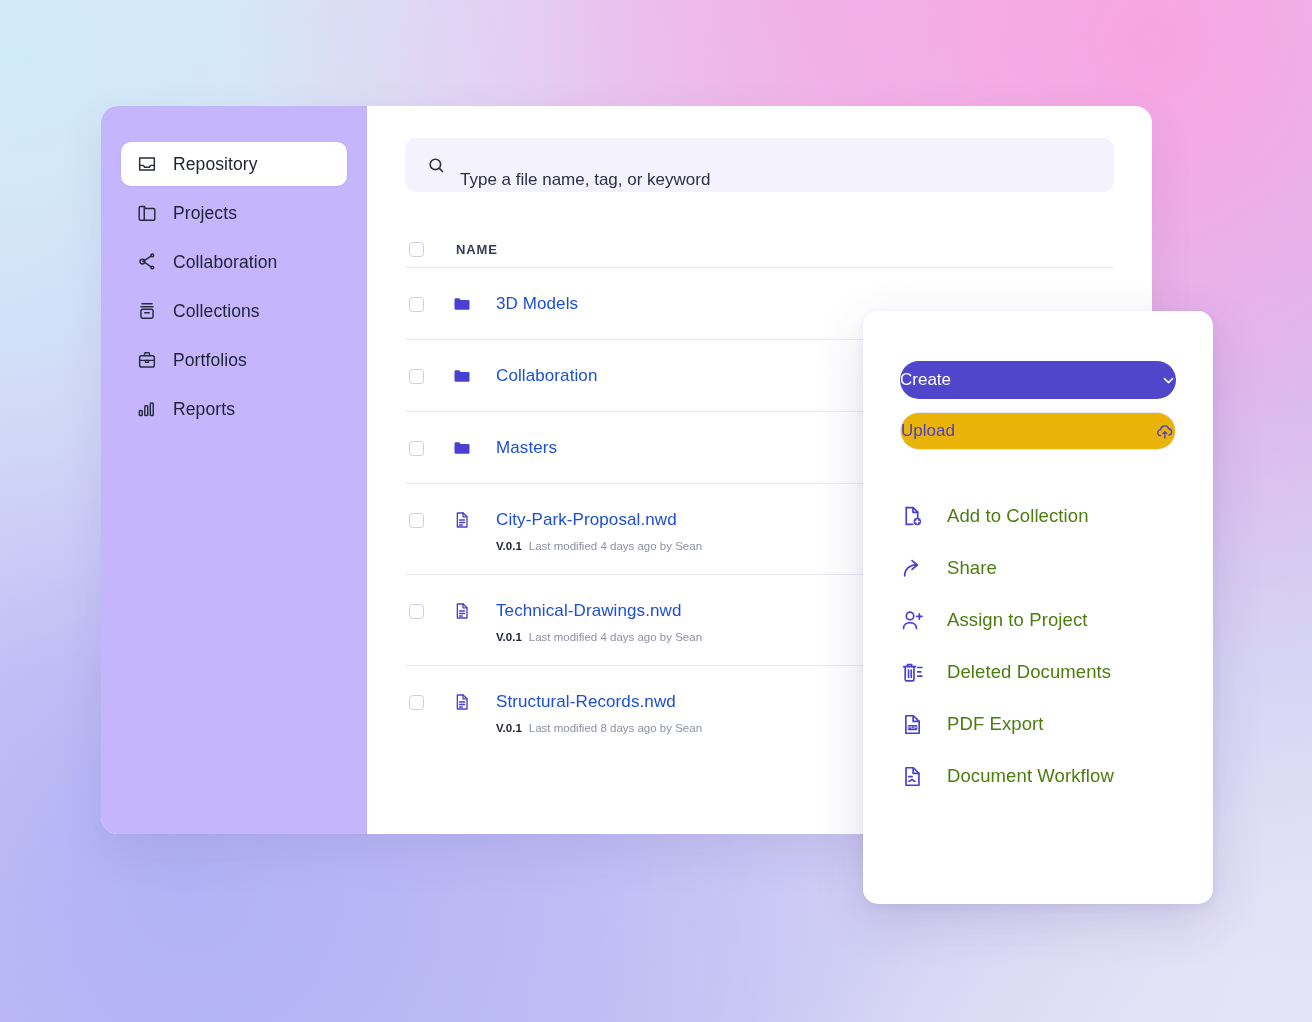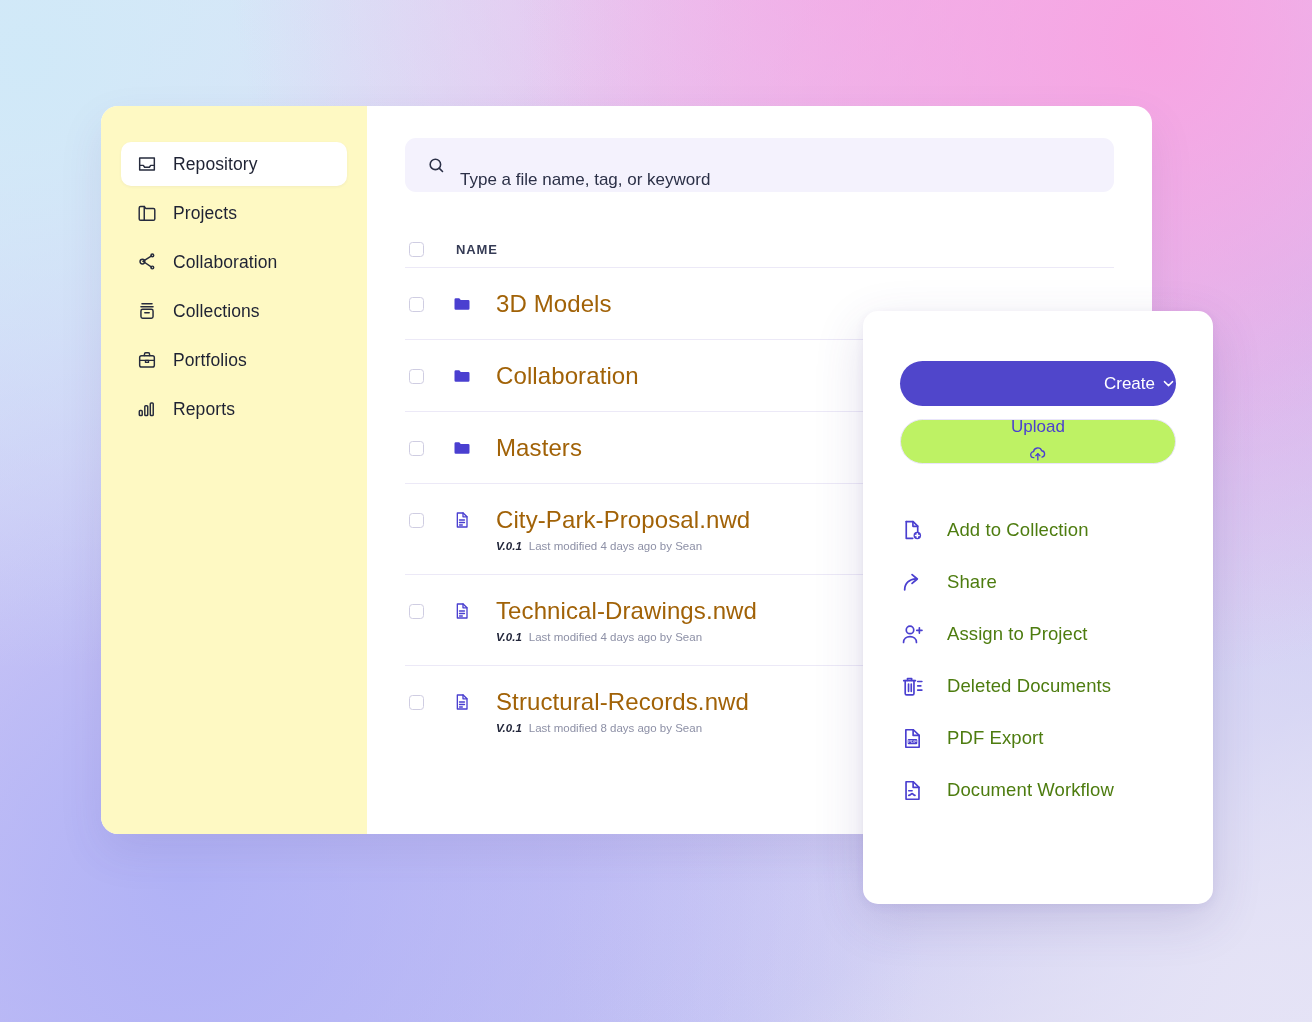--- a/index.html
+++ b/index.html
@@ -35,21 +35,21 @@
     background: #ffffff;
     border-radius: 17px;
     overflow: hidden;
     box-shadow: 0 18px 44px rgba(76,60,140,0.10);
     display: flex;
   }
 
   
   .sidebar {
     width: 266px;
-    background: #fef9c3;
+    background: #c4b5fd;
     padding: 36px 20px 0 20px;
     flex: 0 0 266px;
   }
   .nav-item {
     display: flex;
     align-items: center;
     gap: 15px;
     height: 44px;
     padding: 0 15px;
     border-radius: 10px;
@@ -129,72 +129,70 @@
   .row .cbx { margin-top: 4px; }
   .row-ico {
     width: 20px; height: 20px;
     flex: 0 0 20px;
     margin-left: 28px;
     margin-top: 1px;
     display: flex; align-items: center; justify-content: center;
   }
   .row-body { margin-left: 24px; padding-bottom: 22px; }
   .row-title {
-    font-size: 24px;
-    color: #a16207;
+    font-size: 17px;
+    color: #1d4ed8;
     letter-spacing: .1px;
     line-height: 22px;
   }
   .row-meta {
     margin-top: 9px;
     font-size: 11.5px;
     color: #8d90a6;
     display: flex;
     gap: 7px;
     align-items: baseline;
   }
   .row-meta .ver {
     color: #22263a;
     font-weight: 700;
-    font-style: italic;
   }
 
   
   .panel {
     position: absolute;
     left: 863px; top: 311px;
     width: 350px; height: 593px;
     background: #ffffff;
     border-radius: 15px;
     box-shadow: 0 16px 50px rgba(72,56,138,0.16), 0 3px 10px rgba(72,56,138,0.07);
     padding: 50px 37px 0 37px;
   }
   .btn {
-    height: 45px;
+    height: 38px;
     border-radius: 23px;
     display: flex;
     align-items: center;
-    justify-content: flex-end;
-    gap: 6px;
+    justify-content: space-between;
+    gap: 24px;
     font-size: 17px;
     cursor: pointer;
     border: none;
     width: 100%;
     font-family: inherit;
   }
   .btn-create {
     background: #5046cb;
     color: #ffffff;
     margin-bottom: 13px;
   }
   .btn-upload {
-    background: #bef264;
+    background: #eab308;
     color: #4a3fd0;
     border: 1px solid #e9e5fa;
-    flex-direction: column;
   }
   .menu { margin-top: 40px; }
   .menu-item {
     display: flex;
     align-items: center;
     gap: 22px;
     height: 52px;
     cursor: pointer;
   }
   .menu-item .mico {

